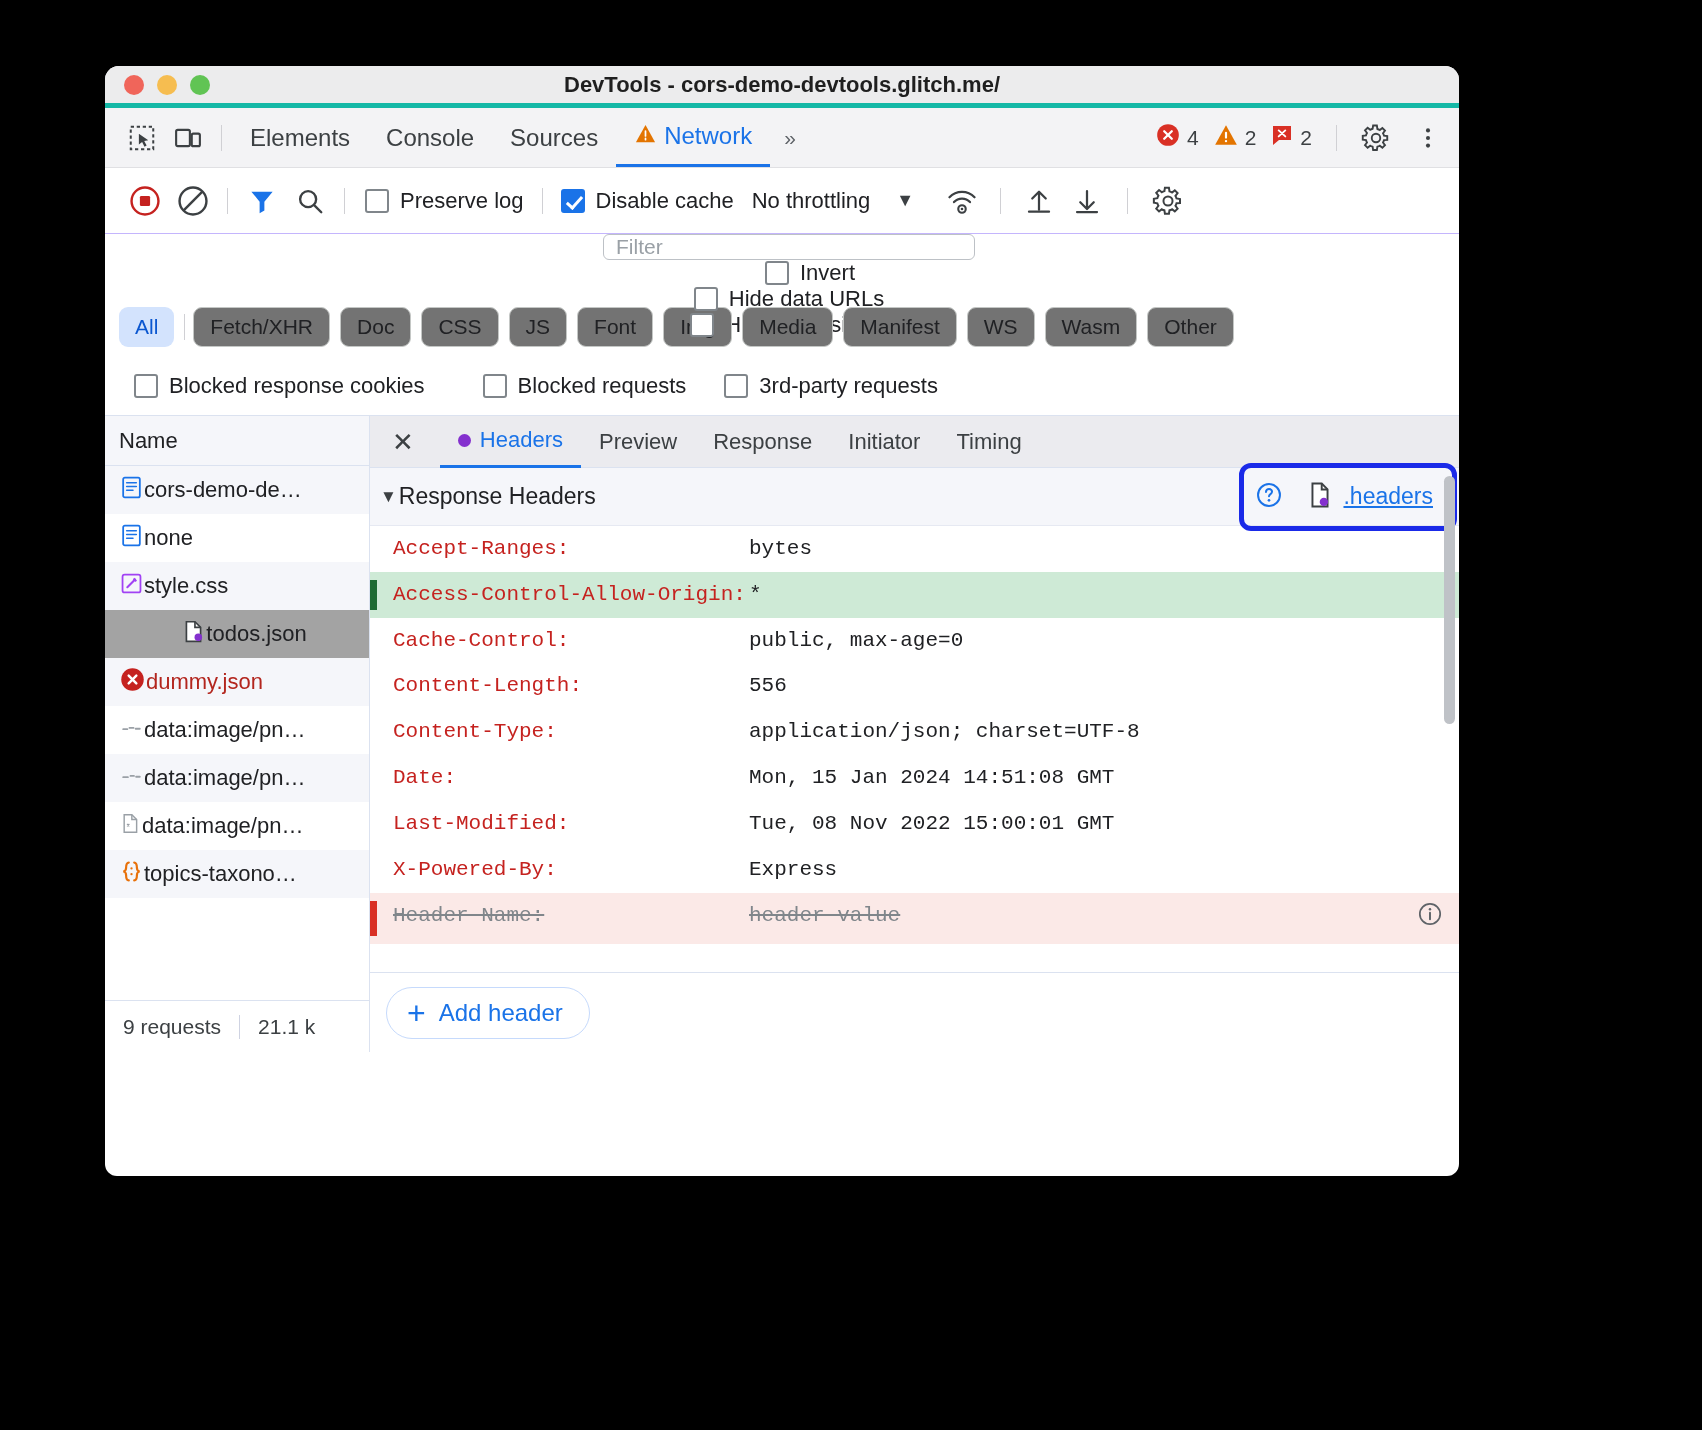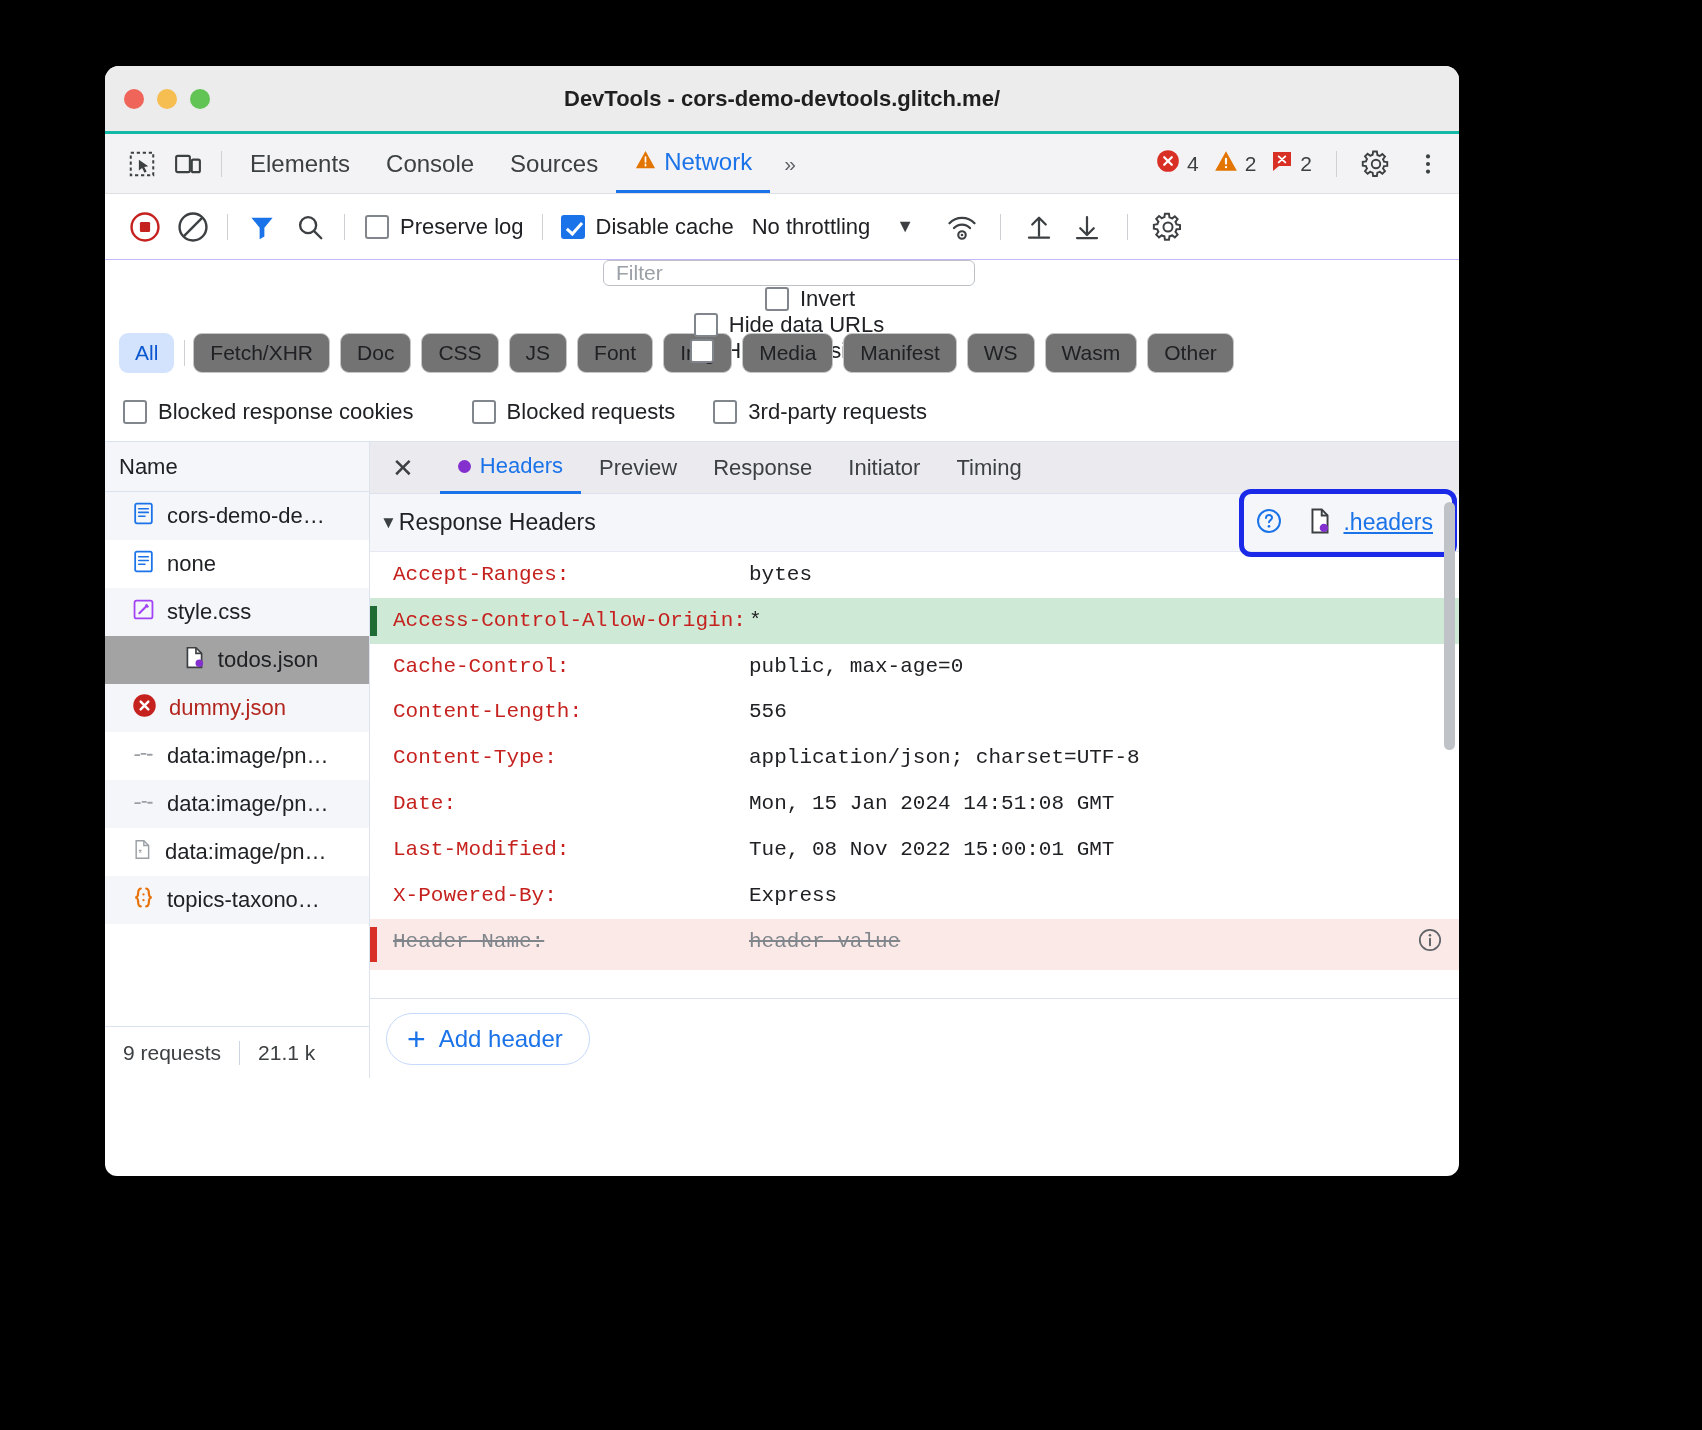--- a/index.html
+++ b/index.html
@@ -15,23 +15,23 @@
   #window {
     position: absolute;
     left: 105px; top: 66px;
     width: 1354px; height: 1110px;
     background: #ffffff;
     border-radius: 14px 14px 12px 12px;
     overflow: hidden;
     box-shadow: 0 0 0 1px rgba(0,0,0,.18);
   }
   #titlebar {
-    height: 68px;
+    height: 42px;
     background: #ececed;
-    border-bottom: 3px solid #14b8a6;
+    border-bottom: 5px solid #14b8a6;
     display: flex; align-items: center;
     position: relative;
   }
   .traffic { display: flex; gap: 13px; margin-left: 19px; }
   .tl { width: 20px; height: 20px; border-radius: 50%; }
   .tl.red { background: #f0655a; }
   .tl.yellow { background: #f6bd50; }
   .tl.green { background: #62c googleplex; }
   .tl.green { background: #61c454; }
   #win-title {
@@ -125,40 +125,40 @@
     font-family: "Liberation Sans", sans-serif;
   }
   .chip.sel {
     background: #d3e3fd; color: #0b57d0;
     border: none; font-weight: normal;
   }
 
   
   #cbrow2 {
     height: 60px; background: #fff;
-    display: flex; align-items: center; padding-left: 18px;
+    display: flex; align-items: center; padding-left: 29px;
     border-bottom: 1px solid #dbe2f0;
   }
 
   
   #split { display: flex; height: 636px; }
   #reqlist {
     width: 265px; border-right: 1px solid #dbe2f0;
     display: flex; flex-direction: column; background: #fff;
   }
   #reqhead {
     height: 50px; background: #f5f6fa;
     border-bottom: 1px solid #dbe2f0;
     display: flex; align-items: center; padding-left: 14px;
     font-size: 22px; color: #202124;
   }
   #rows { flex: 1; overflow: hidden; }
   .rrow {
     height: 48px; display: flex; align-items: center;
-    padding-left: 26px; gap: 11px;
+    padding-left: 14px; 
     font-size: 22px; color: #202124; cursor: pointer;
     white-space: nowrap;
   }
   .rrow.odd { background: #f5f6fa; }
   .rrow.sel { background: #a3a3a3; justify-content: center; }
   .rrow.err { color: #b3261e; background: #f5f6fa; }
   .rname { overflow: hidden; text-overflow: ellipsis; }
   #footer {
     height: 52px; border-top: 1px solid #dbe2f0;
     display: flex; align-items: center; padding-left: 18px;

